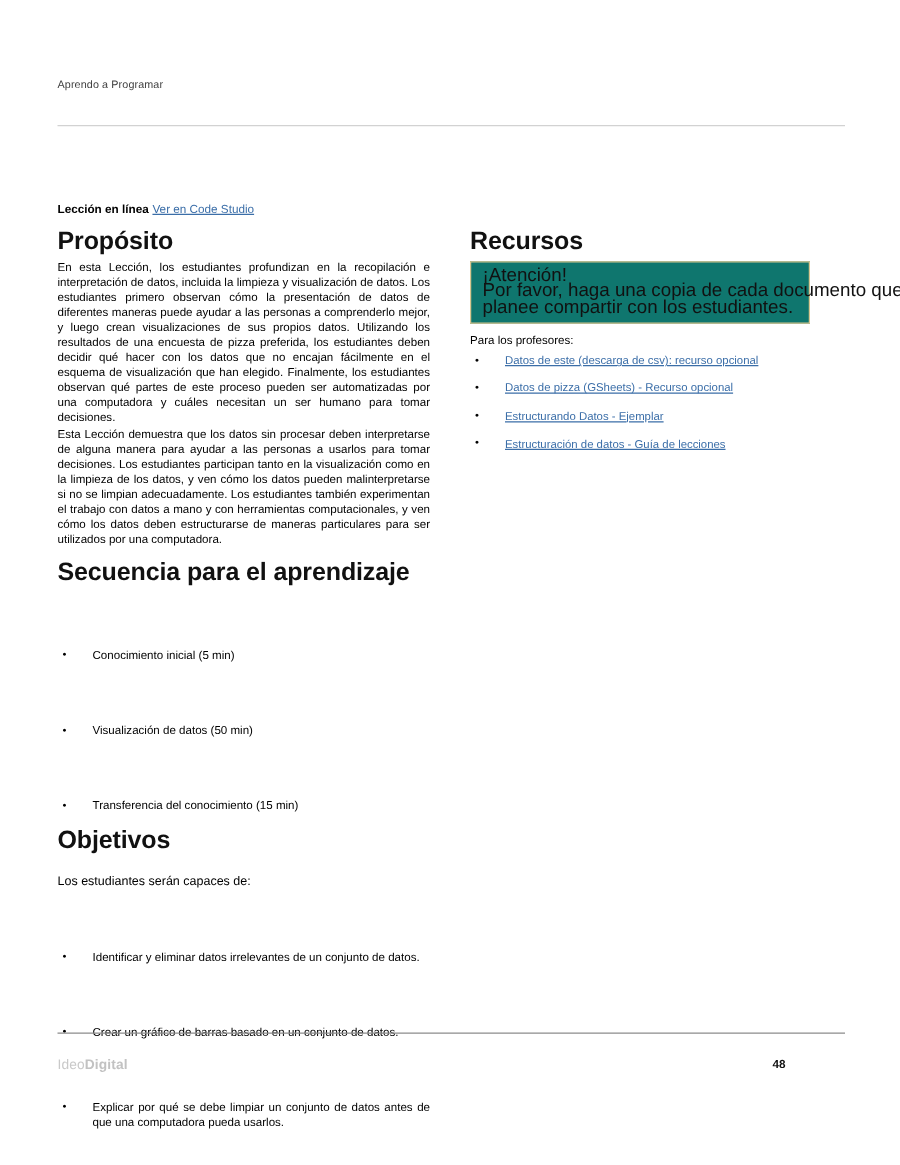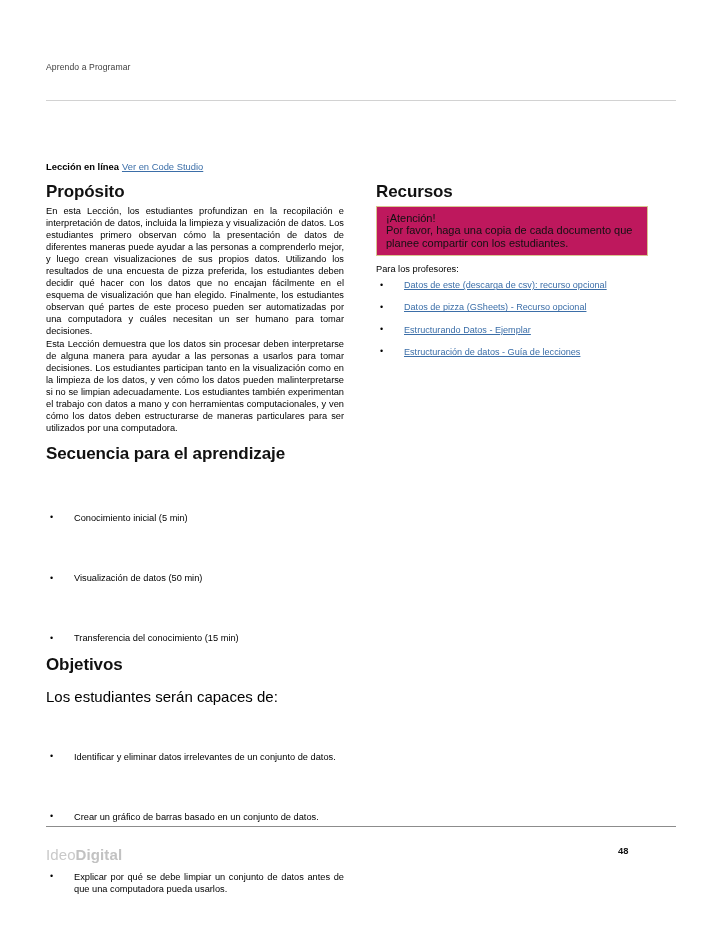--- a/index.html
+++ b/index.html
@@ -81,39 +81,39 @@
   }
   .col-right {
     position: absolute;
     left: 376px;
     top: 182px;
     width: 272px;
   }
 
   h2.sec {
     margin: 0 0 3px 0;
-    font-size: 17px;
+    font-size: 20px;
     font-weight: bold;
     color: #111111;
     letter-spacing: -0.1px;
   }
   h2.sec.tight { margin-top: 10px; }
 
   p.body {
     margin: 0;
     font-size: 9.25px;
     line-height: 12.05px;
     text-align: justify;
     color: #000000;
   }
   p.body + p.body { margin-top: 0px; }
 
   p.lead {
     margin: 16px 0 1px 0;
-    font-size: 15px;
+    font-size: 10px;
     line-height: 12.05px;
     color: #000000;
   }
 
   ul.bullets {
     margin: 1px 0 0 0;
     padding: 0;
     list-style: none;
   }
   ul.bullets li {
@@ -131,23 +131,23 @@
     left: 4px;
     top: -0.5px;
     font-size: 9px;
     color: #000;
   }
 
   
   .attn-box {
     margin-top: 4px;
     border: 1px solid #d8c58f;
-    background: #be185d;
+    background: #0f766e;
     padding: 5px 8px 6px 9px;
-    font-size: 11px;
+    font-size: 15px;
     line-height: 12.4px;
     color: #111;
   }
   .attn-box div { white-space: nowrap; }
 
   p.subhead {
     margin: 7px 0 0 0;
     font-size: 9.25px;
     line-height: 12.05px;
     color: #000;
@@ -184,21 +184,21 @@
     left: 46px;
     top: 826px;
     width: 630px;
     height: 1px;
     background: #8c8c8c;
   }
   .footer-logo {
     position: absolute;
     left: 46px;
     top: 846px;
-    font-size: 15px;
+    font-size: 11px;
     color: #c9c9c9;
     letter-spacing: 0.1px;
   }
   .footer-logo .b { font-weight: bold; color: #c2c2c2; }
   .page-num {
     position: absolute;
     left: 618px;
     top: 845px;
     font-size: 9.4px;
     font-weight: bold;

